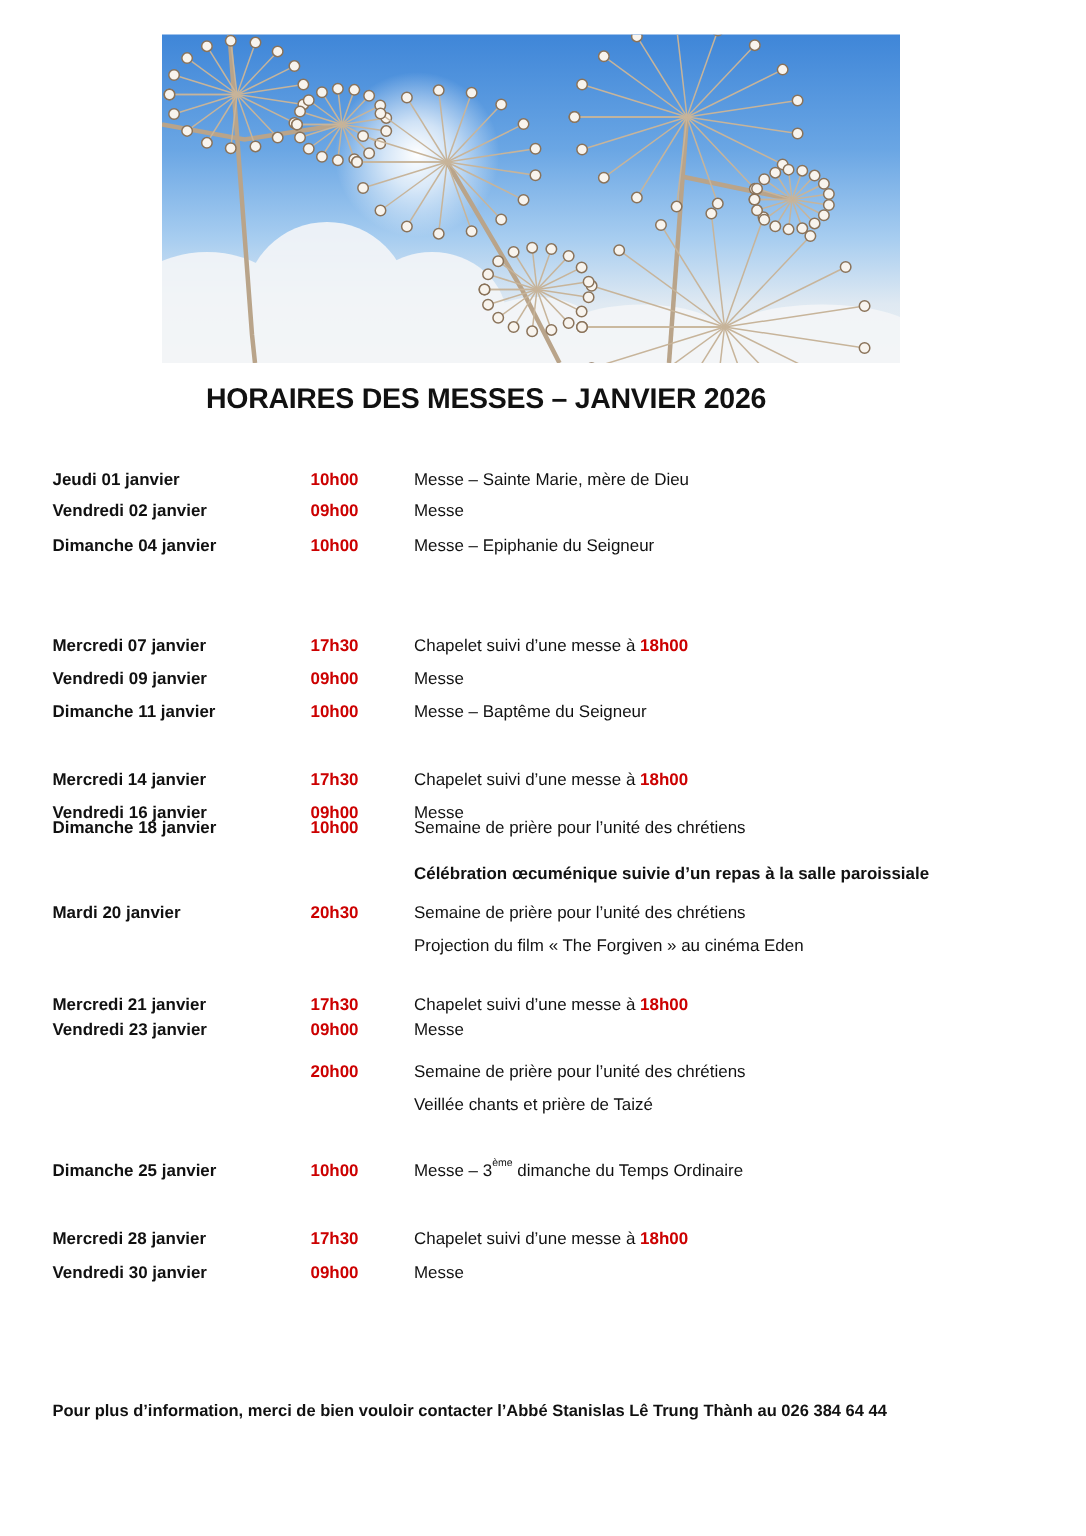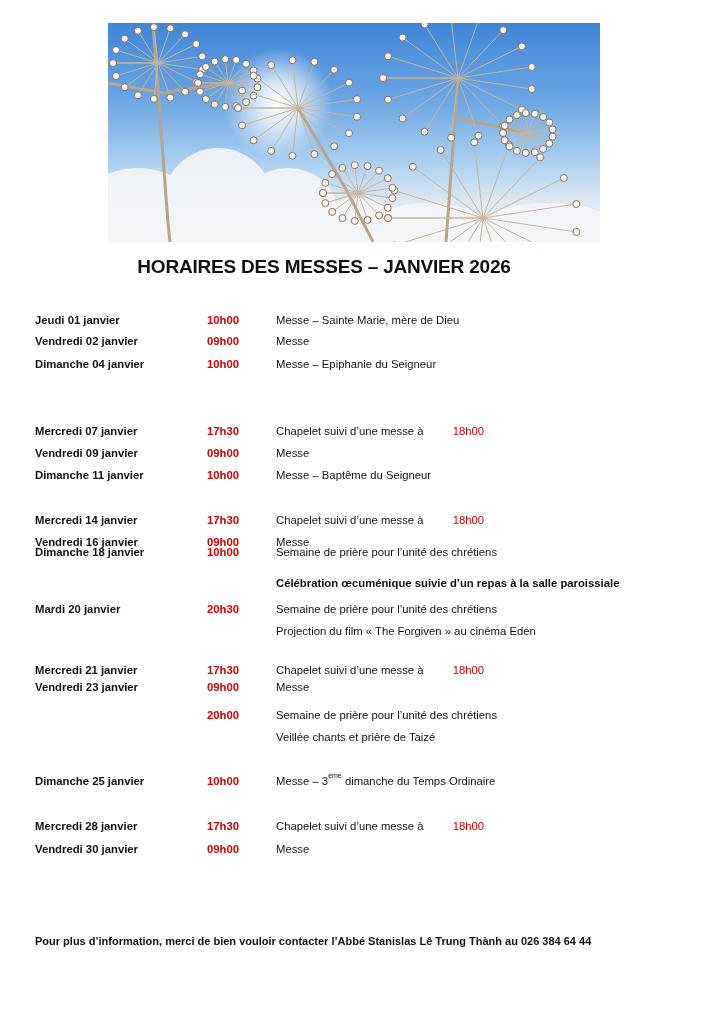--- a/index.html
+++ b/index.html
@@ -8,21 +8,21 @@
   .banner { position:absolute; left:108px; top:23px; width:492px; height:219px; overflow:hidden;
             background:linear-gradient(180deg,#3f86d8 0%,#6aa6e4 35%,#a7cdf0 62%,#dfe9f2 82%,#eef2f5 100%); }
   .banner svg { position:absolute; left:0; top:0; }
   .title { position:absolute; left:0; width:648px; top:256px; text-align:center;
            font-weight:bold; font-size:19px; letter-spacing:-0.2px; color:#111; }
   .row { position:absolute; left:0; width:676px; height:18px; font-size:11.3px; line-height:18px; }
   .row .day { position:absolute; left:35px; font-weight:bold; }
   .row .time { position:absolute; left:207px; font-weight:bold; color:#cc0000; }
   .row .desc { position:absolute; left:276px; white-space:nowrap; }
   .row .desc.bold { font-weight:normal; }
-  .red { color:#cc0000; font-weight:normal;margin-left:26px; }
+  .red { color:#cc0000; font-weight:bold; }
   sup { font-size:7px; vertical-align:top; line-height:8px; }
   .footer { position:absolute; left:35px; top:935px; font-size:11px; font-weight:bold; white-space:nowrap;text-align:right; }
 </style>
 </head>
 <body>
 
 <div class="banner">
   <svg width="492" height="219" viewBox="0 0 492 219">
     <defs>
       <radialGradient id="sun" cx="0.5" cy="0.5" r="0.5">

